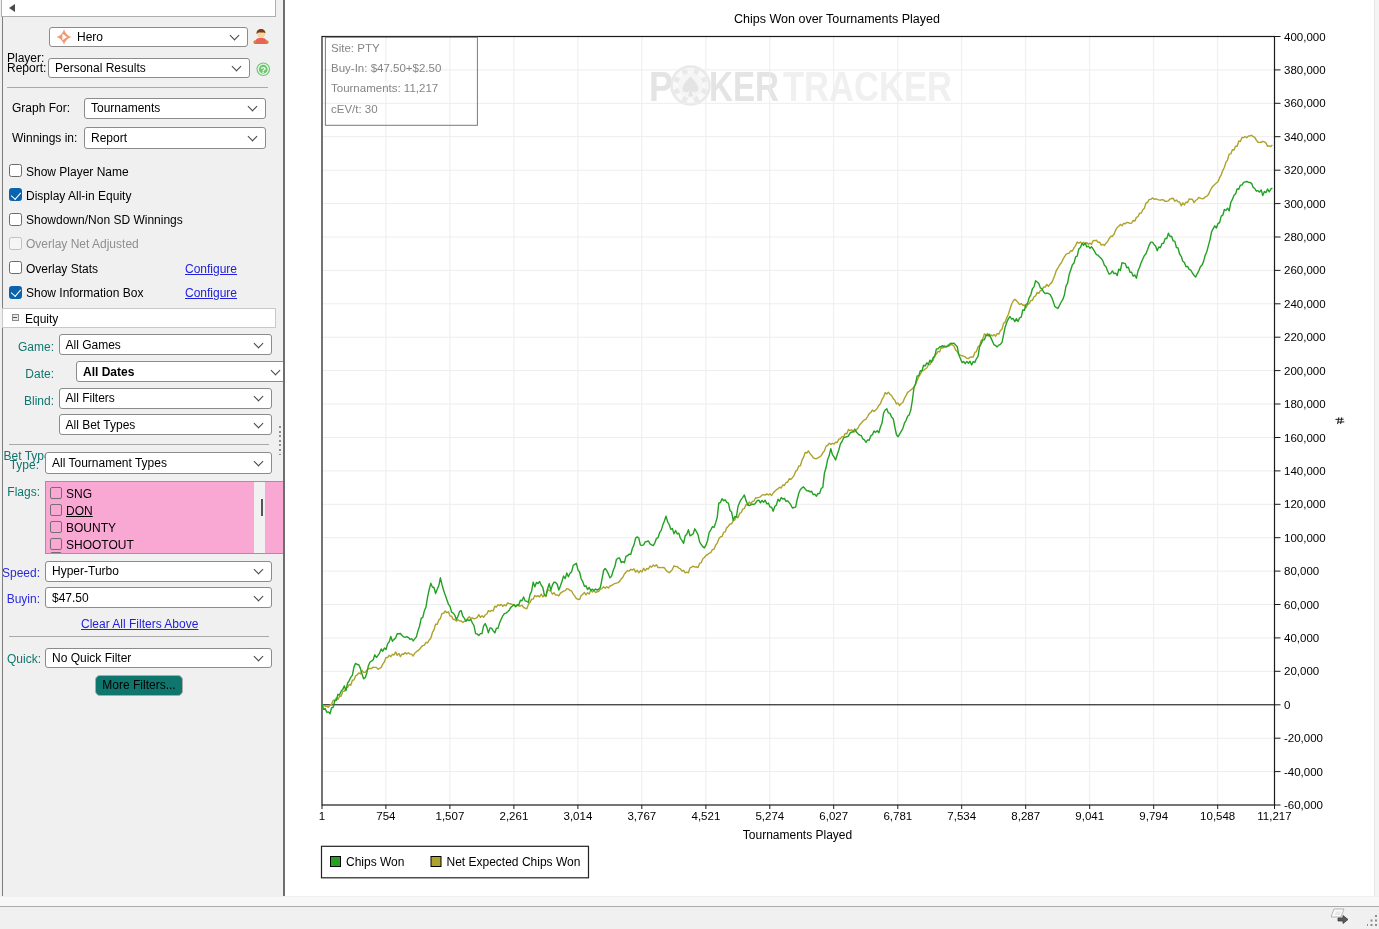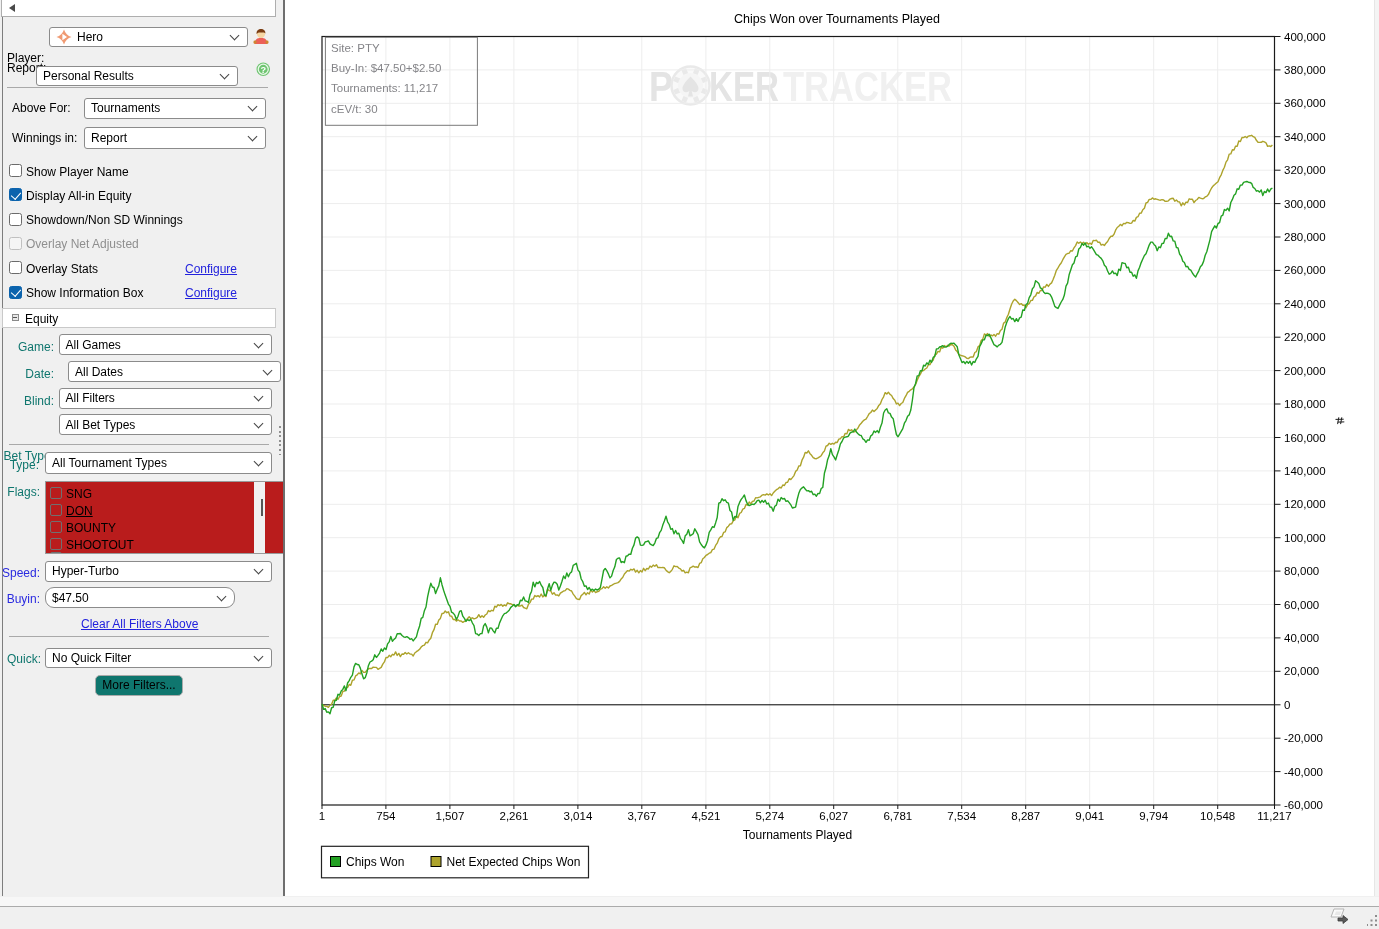--- a/index.html
+++ b/index.html
@@ -33,32 +33,32 @@
 <div class="lbl" style="left:77px;top:30px;">Hero</div>
 <svg class="abs" style="left:253px;top:28px;" width="16" height="17" viewBox="0 0 16 17">
  <path d="M1.5 16 C1.5 11.8 4.3 9.8 8 9.8 C11.7 9.8 14.5 11.8 14.5 16 Z" fill="#ec6058"></path>
  <rect x="0.5" y="12.4" width="3" height="3.4" rx="1.3" fill="#cf8630"></rect>
  <rect x="12.5" y="12.4" width="3" height="3.4" rx="1.3" fill="#cf8630"></rect>
  <circle cx="8" cy="5.8" r="4.2" fill="#f6d7a4"></circle>
  <path d="M3.6 6 C3.2 2.6 5.4 0.9 8 0.9 C10.6 0.9 12.8 2.6 12.4 6 C12.2 4.4 11.4 5.2 8.6 4.6 C6.2 4.1 4.3 4.6 3.6 6 Z" fill="#7b3d13"></path>
 </svg>
 
 <div class="lbl" style="left:7px;top:61px;">Report:</div>
-<div class="combo" style="left:36px;top:57.5px;width:202px;height:20.5px;margin-top:8px;">
+<div class="combo" style="left:48px;top:57.5px;width:202px;height:20.5px;">
     <div class="tx">Personal Results</div>
     <div class="chev"></div>
   </div>
 <svg class="abs" style="left:255.5px;top:62px;" width="14.5" height="14.5" viewBox="0 0 15 15">
  <circle cx="7.5" cy="7.5" r="7" fill="#6fc571"></circle>
  <circle cx="7.5" cy="7.5" r="5.2" fill="none" stroke="#eaf7ea" stroke-width="1.3"></circle>
  <text x="7.5" y="11.2" text-anchor="middle" font-family="Liberation Sans" font-size="9.5" font-weight="bold" fill="#fff">?</text>
 </svg>
 <div class="sep" style="left:7px;top:87px;width:261px;"></div>
 
-<div class="lbl" style="left:12px;top:101px;">Above For:</div>
+<div class="lbl" style="left:12px;top:101px;">Graph For:</div>
 <div class="combo" style="left:84px;top:97.5px;width:182px;height:21.5px;">
     <div class="tx">Tournaments</div>
     <div class="chev"></div>
   </div>
 <div class="lbl" style="left:12px;top:130.5px;">Winnings in:</div>
 <div class="combo" style="left:84px;top:127px;width:182px;height:21.5px;">
     <div class="tx">Report</div>
     <div class="chev"></div>
   </div>
 
@@ -81,21 +81,21 @@
 <div class="abs" style="left:11.5px;top:313.5px;width:7px;height:7px;border:1px solid #8a8a8a;background:#e8e8e8;"></div>
 <div class="abs" style="left:13px;top:316.5px;width:4px;height:1px;background:#555;"></div>
 <div class="lbl" style="left:25px;top:311.5px;">Equity</div>
 
 <div class="rlbl" style="left:0;top:340px;width:54px;">Game:</div>
 <div class="combo" style="left:58.5px;top:334px;width:213px;height:21px;">
     <div class="tx">All Games</div>
     <div class="chev"></div>
   </div>
 <div class="rlbl" style="left:0;top:367px;width:54px;">Date:</div>
-<div class="combo" style="left:68px;top:361px;width:213px;height:21px;">
+<div class="combo" style="left:76px;top:361px;width:213px;height:21px;font-weight:bold;">
     <div class="tx">All Dates</div>
     <div class="chev"></div>
   </div>
 <div class="rlbl" style="left:0;top:394px;width:54px;">Blind:</div>
 <div class="combo" style="left:58.5px;top:387.5px;width:213px;height:21px;">
     <div class="tx">All Filters</div>
     <div class="chev"></div>
   </div>
 <div class="rlbl" style="left:0;top:421px;width:54px;margin-top:28px;">Bet Type:</div>
 <div class="combo" style="left:58.5px;top:414px;width:213px;height:21px;">
@@ -103,40 +103,40 @@
     <div class="chev"></div>
   </div>
 <div class="sep" style="left:9px;top:443.5px;width:260px;"></div>
 
 <div class="rlbl" style="left:0;top:458px;width:39px;">Type:</div>
 <div class="combo" style="left:45px;top:452px;width:227px;height:21.5px;">
     <div class="tx">All Tournament Types</div>
     <div class="chev"></div>
   </div>
 <div class="rlbl" style="left:0;top:485px;width:40px;">Flags:</div>
-<div class="abs" style="left:45px;top:481px;width:254px;height:72.5px;background:#b91c1c;border:1px solid #999;overflow:hidden;">
+<div class="abs" style="left:45px;top:481px;width:254px;height:72.5px;background:#f9a8d4;border:1px solid #999;overflow:hidden;">
   <div class="abs" style="left:4px;top:5px;width:12px;height:12px;border:1px solid #707070;border-radius:2px;"></div>
     <div class="lbl" style="left:20px;top:5px;">SNG</div>
   <div class="abs" style="left:4px;top:22px;width:12px;height:12px;border:1px solid #707070;border-radius:2px;"></div>
     <div class="lbl" style="left:20px;top:22px;text-decoration:underline;">DON</div>
   <div class="abs" style="left:4px;top:39px;width:12px;height:12px;border:1px solid #707070;border-radius:2px;"></div>
     <div class="lbl" style="left:20px;top:39px;">BOUNTY</div>
   <div class="abs" style="left:4px;top:56px;width:12px;height:12px;border:1px solid #707070;border-radius:2px;"></div>
     <div class="lbl" style="left:20px;top:56px;">SHOOTOUT</div>
   <div class="abs" style="left:4px;top:70px;width:12px;height:12px;border:1px solid #707070;border-radius:2px;"></div>
   <div class="abs" style="left:208px;top:0;width:11px;height:72.5px;background:#f1f1f1;"></div>
   <div class="abs" style="left:215px;top:17px;width:2px;height:17px;background:#555;"></div>
 </div>
 <div class="rlbl" style="left:0;top:565.5px;width:40px;color:#2a2ae0;">Speed:</div>
 <div class="combo" style="left:45px;top:560.5px;width:227px;height:21px;">
     <div class="tx">Hyper-Turbo</div>
     <div class="chev"></div>
   </div>
 <div class="rlbl" style="left:0;top:592px;width:40px;color:#2a2ae0;">Buyin:</div>
-<div class="combo" style="left:45px;top:587px;width:190px;height:21px;border-radius:9px;">
+<div class="combo" style="left:45px;top:587px;width:227px;height:21px;">
     <div class="tx">$47.50</div>
     <div class="chev"></div>
   </div>
 <div class="link" style="left:81px;top:616.5px;">Clear All Filters Above</div>
 <div class="sep" style="left:9px;top:636px;width:260px;"></div>
 <div class="rlbl" style="left:0;top:652px;width:41px;">Quick:</div>
 <div class="combo" style="left:45px;top:647.5px;width:227px;height:20.5px;">
     <div class="tx">No Quick Filter</div>
     <div class="chev"></div>
   </div>

